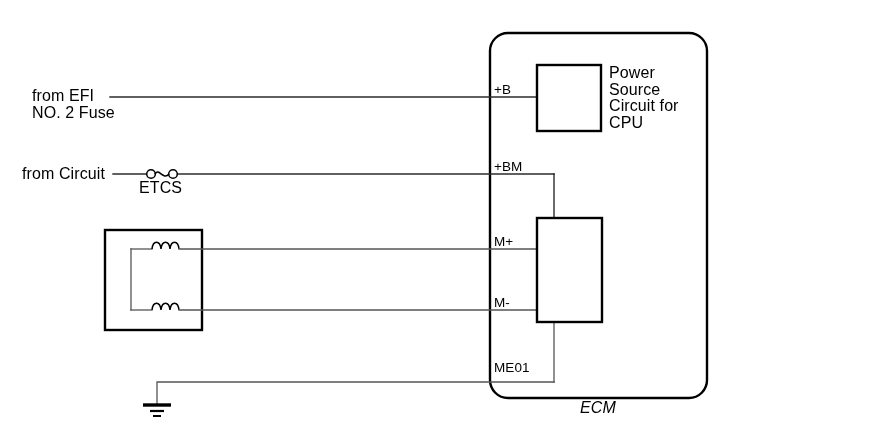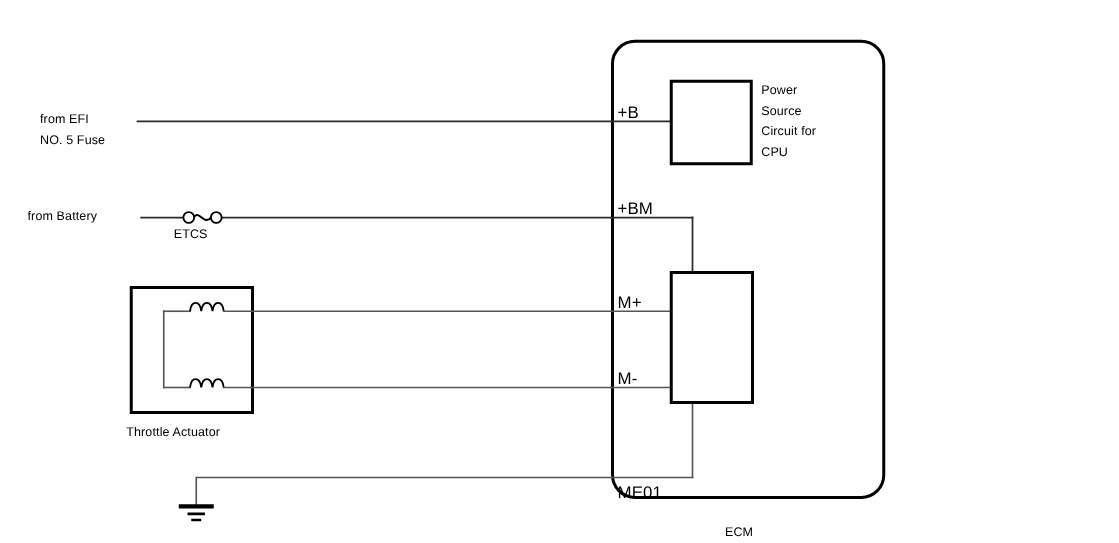--- a/index.html
+++ b/index.html
@@ -64,21 +64,21 @@
     fill: none;
   }
   .gnd-bar {
     stroke: #000000;
     fill: none;
     stroke-linecap: butt;
   }
   .lbl {
     position: absolute;
     font-family: "Liberation Sans", sans-serif;
-    font-size: 10px;
+    font-size: 16px;
     line-height: 16.5px;
     color: #000000;
     white-space: pre;
     letter-spacing: 0.1px;
   }
   .lbl-multi {
     white-space: pre-line;
   }
   .terminal-lbl {
     font-size: 13.5px;
@@ -126,39 +126,38 @@
     <line class="gnd-bar" x1="150" y1="411" x2="164" y2="411" stroke-width="2.2"></line>
     <line class="gnd-bar" x1="153" y1="416" x2="161" y2="416" stroke-width="2"></line>
 
     <rect class="box-outline" x="537" y="65" width="64" height="66"></rect>
 
     <rect class="box-outline" x="537" y="218" width="65" height="104"></rect>
 
   </svg>
 
   <div class="lbl lbl-multi" style="left:32px; top:88px;">from EFI
-NO. 5 Fuse</div>
+NO. 2 Fuse</div>
 
-  <div class="lbl" style="left:22px; top:166px;">from Battery</div>
+  <div class="lbl" style="left:22px; top:166px;">from Circuit</div>
 
   <div class="lbl" style="left:139px; top:180px;text-align:center;">ETCS</div>
 
-  <div class="lbl" style="left:101px; top:339px;">Throttle Actuator</div>
 
   <div class="lbl terminal-lbl" style="left:494px; top:82px;">+B</div>
 
   <div class="lbl terminal-lbl" style="left:494px; top:159px;text-align:center;">+BM</div>
 
   <div class="lbl terminal-lbl" style="left:494px; top:234px;">M+</div>
 
   <div class="lbl terminal-lbl" style="left:494px; top:295px;">M-</div>
 
-  <div class="lbl terminal-lbl" style="left:494px; top:360px;margin-top:26px;">ME01</div>
+  <div class="lbl terminal-lbl" style="left:494px; top:360px;">ME01</div>
 
   <div class="lbl lbl-multi" style="left:609px; top:65px;">Power
 Source
 Circuit for
 CPU</div>
 
 
-  <div class="lbl" style="left:580px; top:419px;">ECM</div>
+  <div class="lbl" style="left:580px; top:400px;font-style:italic;">ECM</div>
 
 </div>
 
 </body></html>

